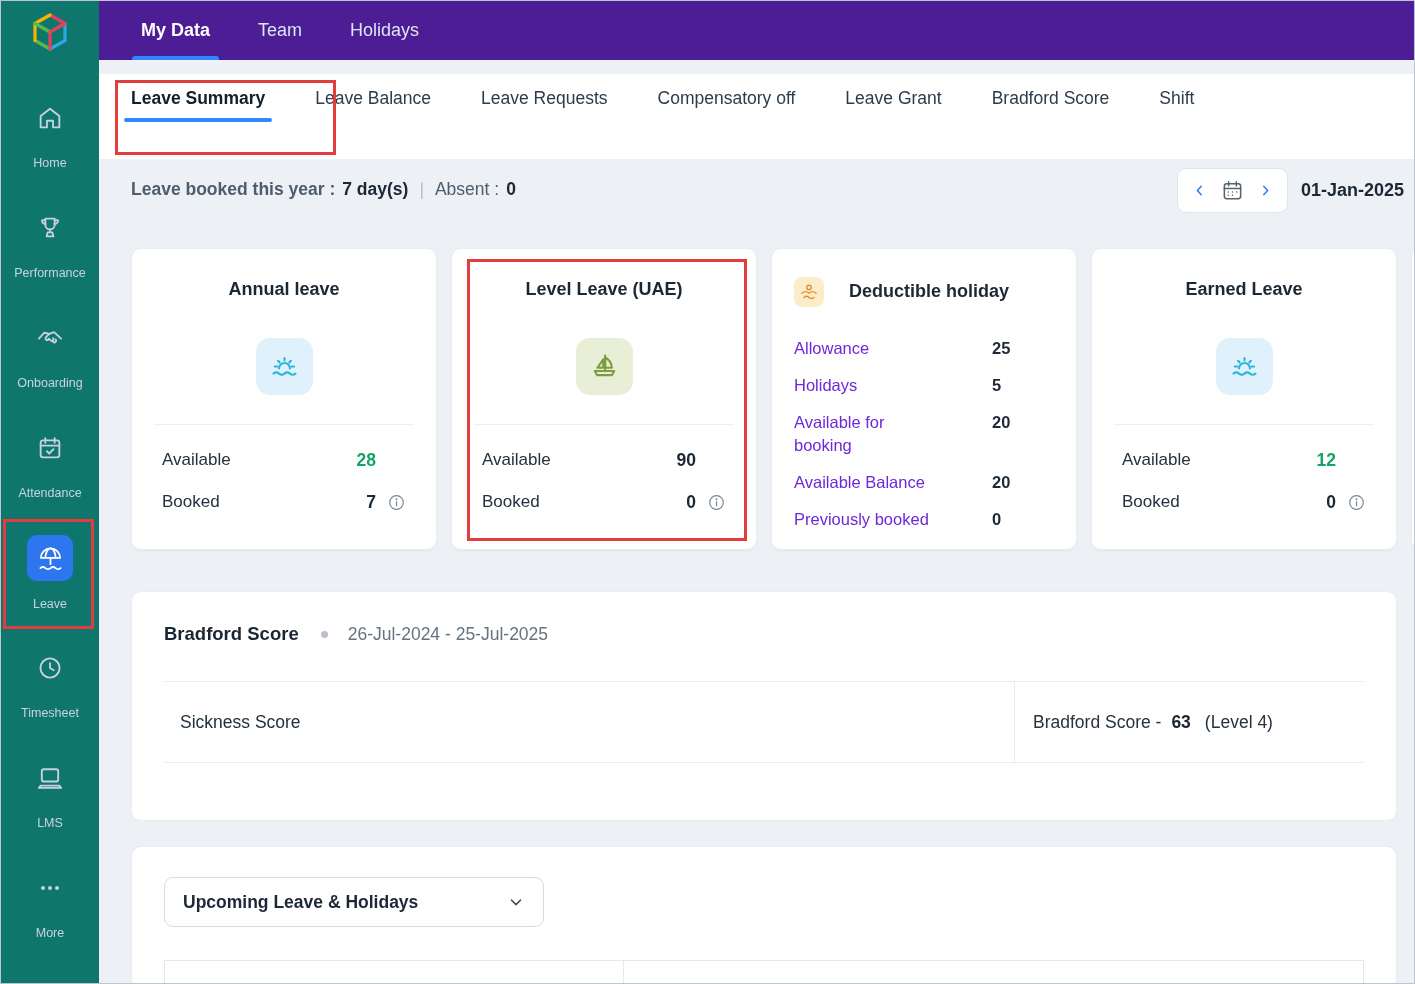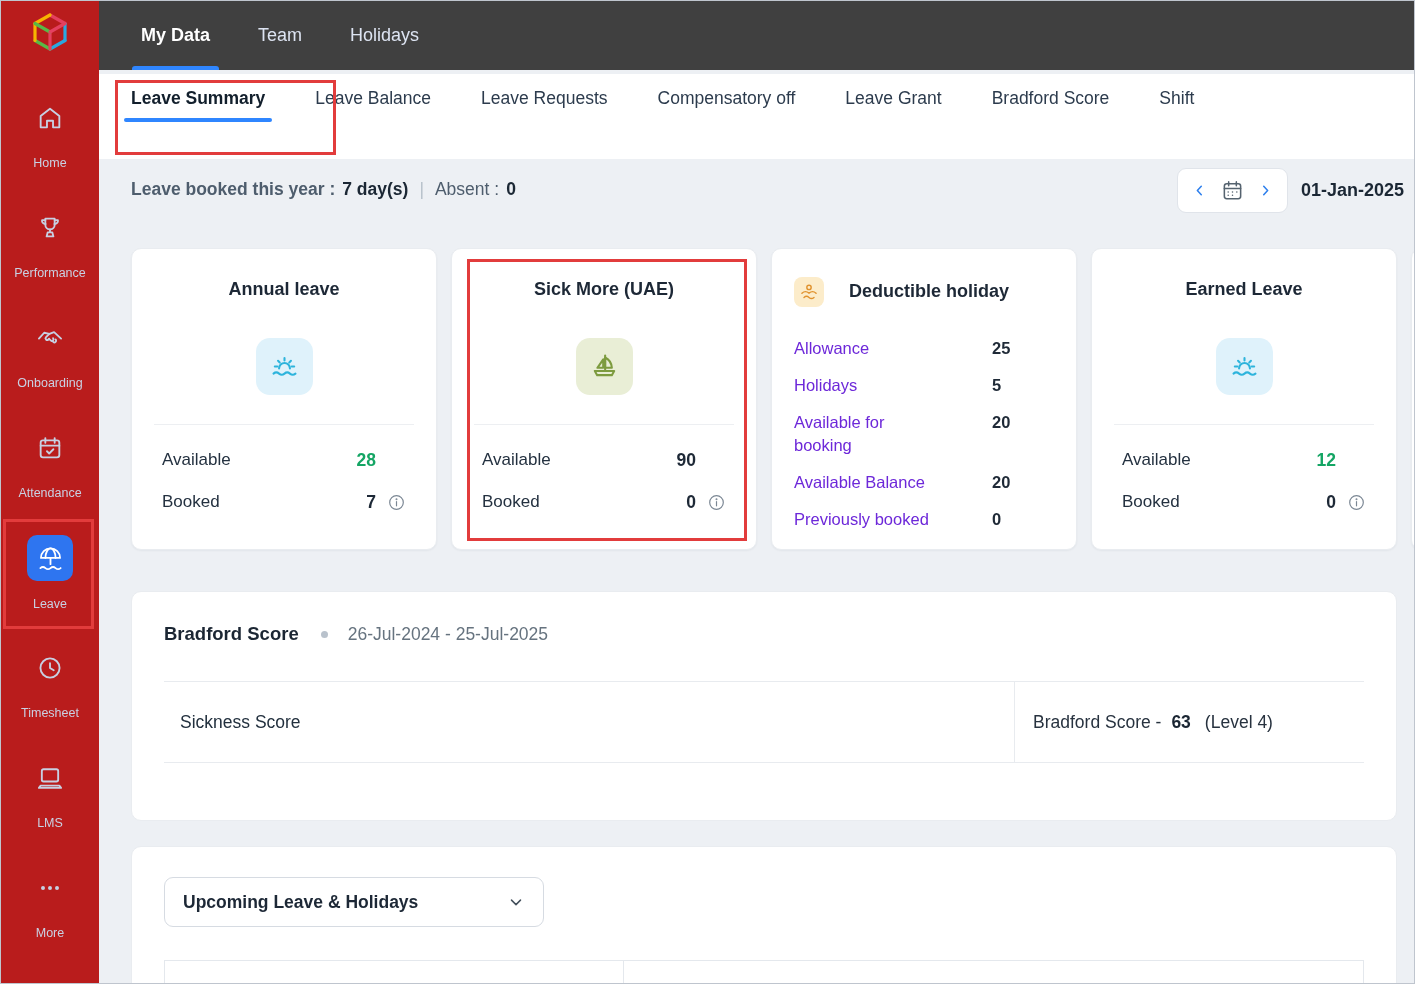--- a/index.html
+++ b/index.html
@@ -4,37 +4,37 @@
 <style>
   * { margin:0; padding:0; box-sizing:border-box; }
   html,body { background:#dfe3e9; }
   body { font-family:"Liberation Sans", sans-serif; }
 
   .screen { position:relative; width:1415px; height:984px; background:#edf0f4;
             overflow:hidden; border:1px solid #bfc5ce; }
 
   
   .sidebar { position:absolute; left:0; top:0; width:98px; height:100%;
-             background:#b91c1c; z-index:3; }
+             background:#0f766e; z-index:3; }
   .logo { position:absolute; left:25px; top:9px; width:48px; height:48px; cursor:pointer; }
   .logo svg { width:100%; height:100%; }
   .side-items { position:absolute; top:92px; left:0; right:0; }
   .sidebar-item { height:110px; display:flex; flex-direction:column; align-items:center;
                   padding-top:11px; cursor:pointer; }
   .sidebar-item .s-icon { width:28px; height:28px; color:#c7d0e2; }
   .sidebar-item .s-icon svg { width:100%; height:100%; }
   .sidebar-item .s-label { margin-top:24px; font-size:12.5px; color:#c9d1e3; }
   .sidebar-item.active { padding-top:2px; }
   .icon-tile { width:46px; height:46px; border-radius:10px; background:#2e75f0;
                display:flex; align-items:center; justify-content:center; color:#fff; }
   .icon-tile svg { width:27px; height:27px; }
   .sidebar-item.active .s-label { margin-top:16px; }
 
   
-  .topnav { position:absolute; left:98px; top:0; right:0; height:69px; background:#404040;
+  .topnav { position:absolute; left:98px; top:0; right:0; height:59px; background:#4c1d95;
             display:flex; align-items:stretch; padding-left:42px; gap:48px; z-index:2; }
   .topnav-tab { position:relative; display:flex; align-items:center; font-size:18px;
                 color:#dde4f2; cursor:pointer; }
   .topnav-tab.active { color:#ffffff; font-weight:700; }
   .tn-underline { position:absolute; left:-9px; right:-9px; bottom:0; height:4px;
                   background:#2f86ff; border-radius:3px 3px 0 0; }
 
   
   .subnav { position:absolute; left:98px; top:73px; right:0; height:85px; background:#fff;
             display:flex; padding-left:32px; gap:50px; z-index:1; }
@@ -321,21 +321,21 @@
           <svg viewBox="0 0 24 24" fill="none" stroke="currentColor" stroke-width="1.5" stroke-linecap="round">
               <circle cx="12" cy="12" r="8.6"></circle>
               <path d="M12 11v5.2"></path>
               <circle cx="12" cy="7.9" r=".5" fill="currentColor"></circle>
             </svg>
         </span>
       </div>
     </section>
 
     <section class="card">
-      <div class="c-title">Sick More (UAE)</div>
+      <div class="c-title">Level Leave (UAE)</div>
       <div class="card-icon green">
         <svg viewBox="0 0 24 24" fill="none" stroke="currentColor" stroke-width="1.6" stroke-linecap="round" stroke-linejoin="round">
             <path d="M12.5 3.5v11"></path>
             <path d="M12.5 5c3.2 1.6 5 4.6 5.2 8h-5.2z"></path>
             <path d="M11 6.5 6.5 13H11z"></path>
             <path d="M4.5 15.5h15l-1.8 3.2H6.3z"></path>
           </svg>
       </div>
       <div class="card-divider"></div>
       <div class="crow avail">

